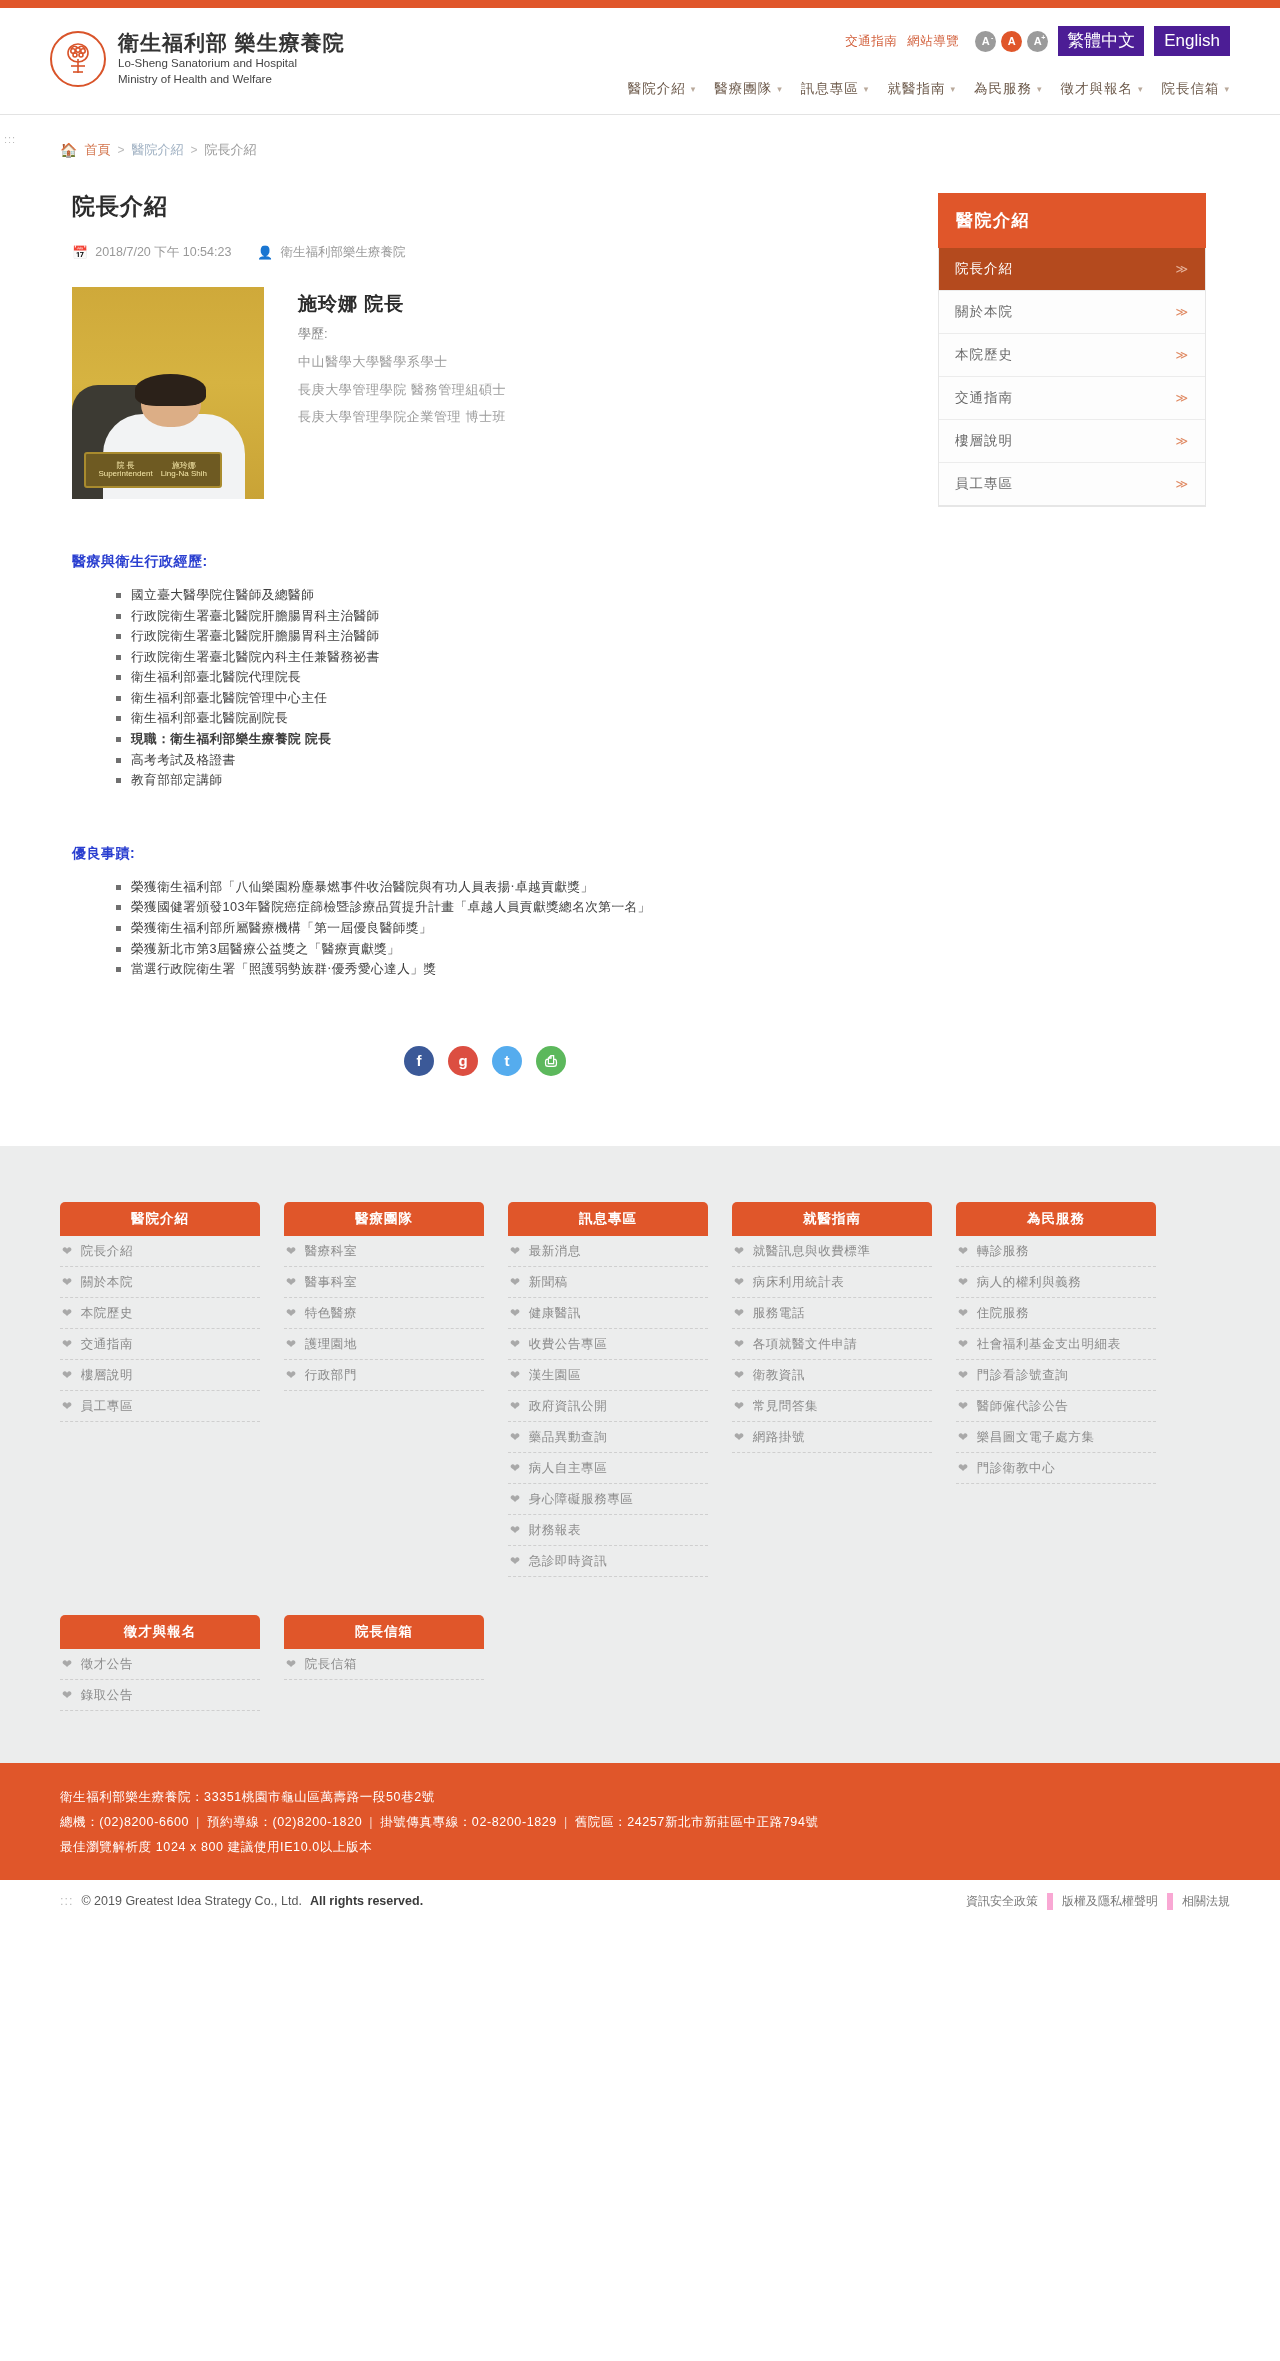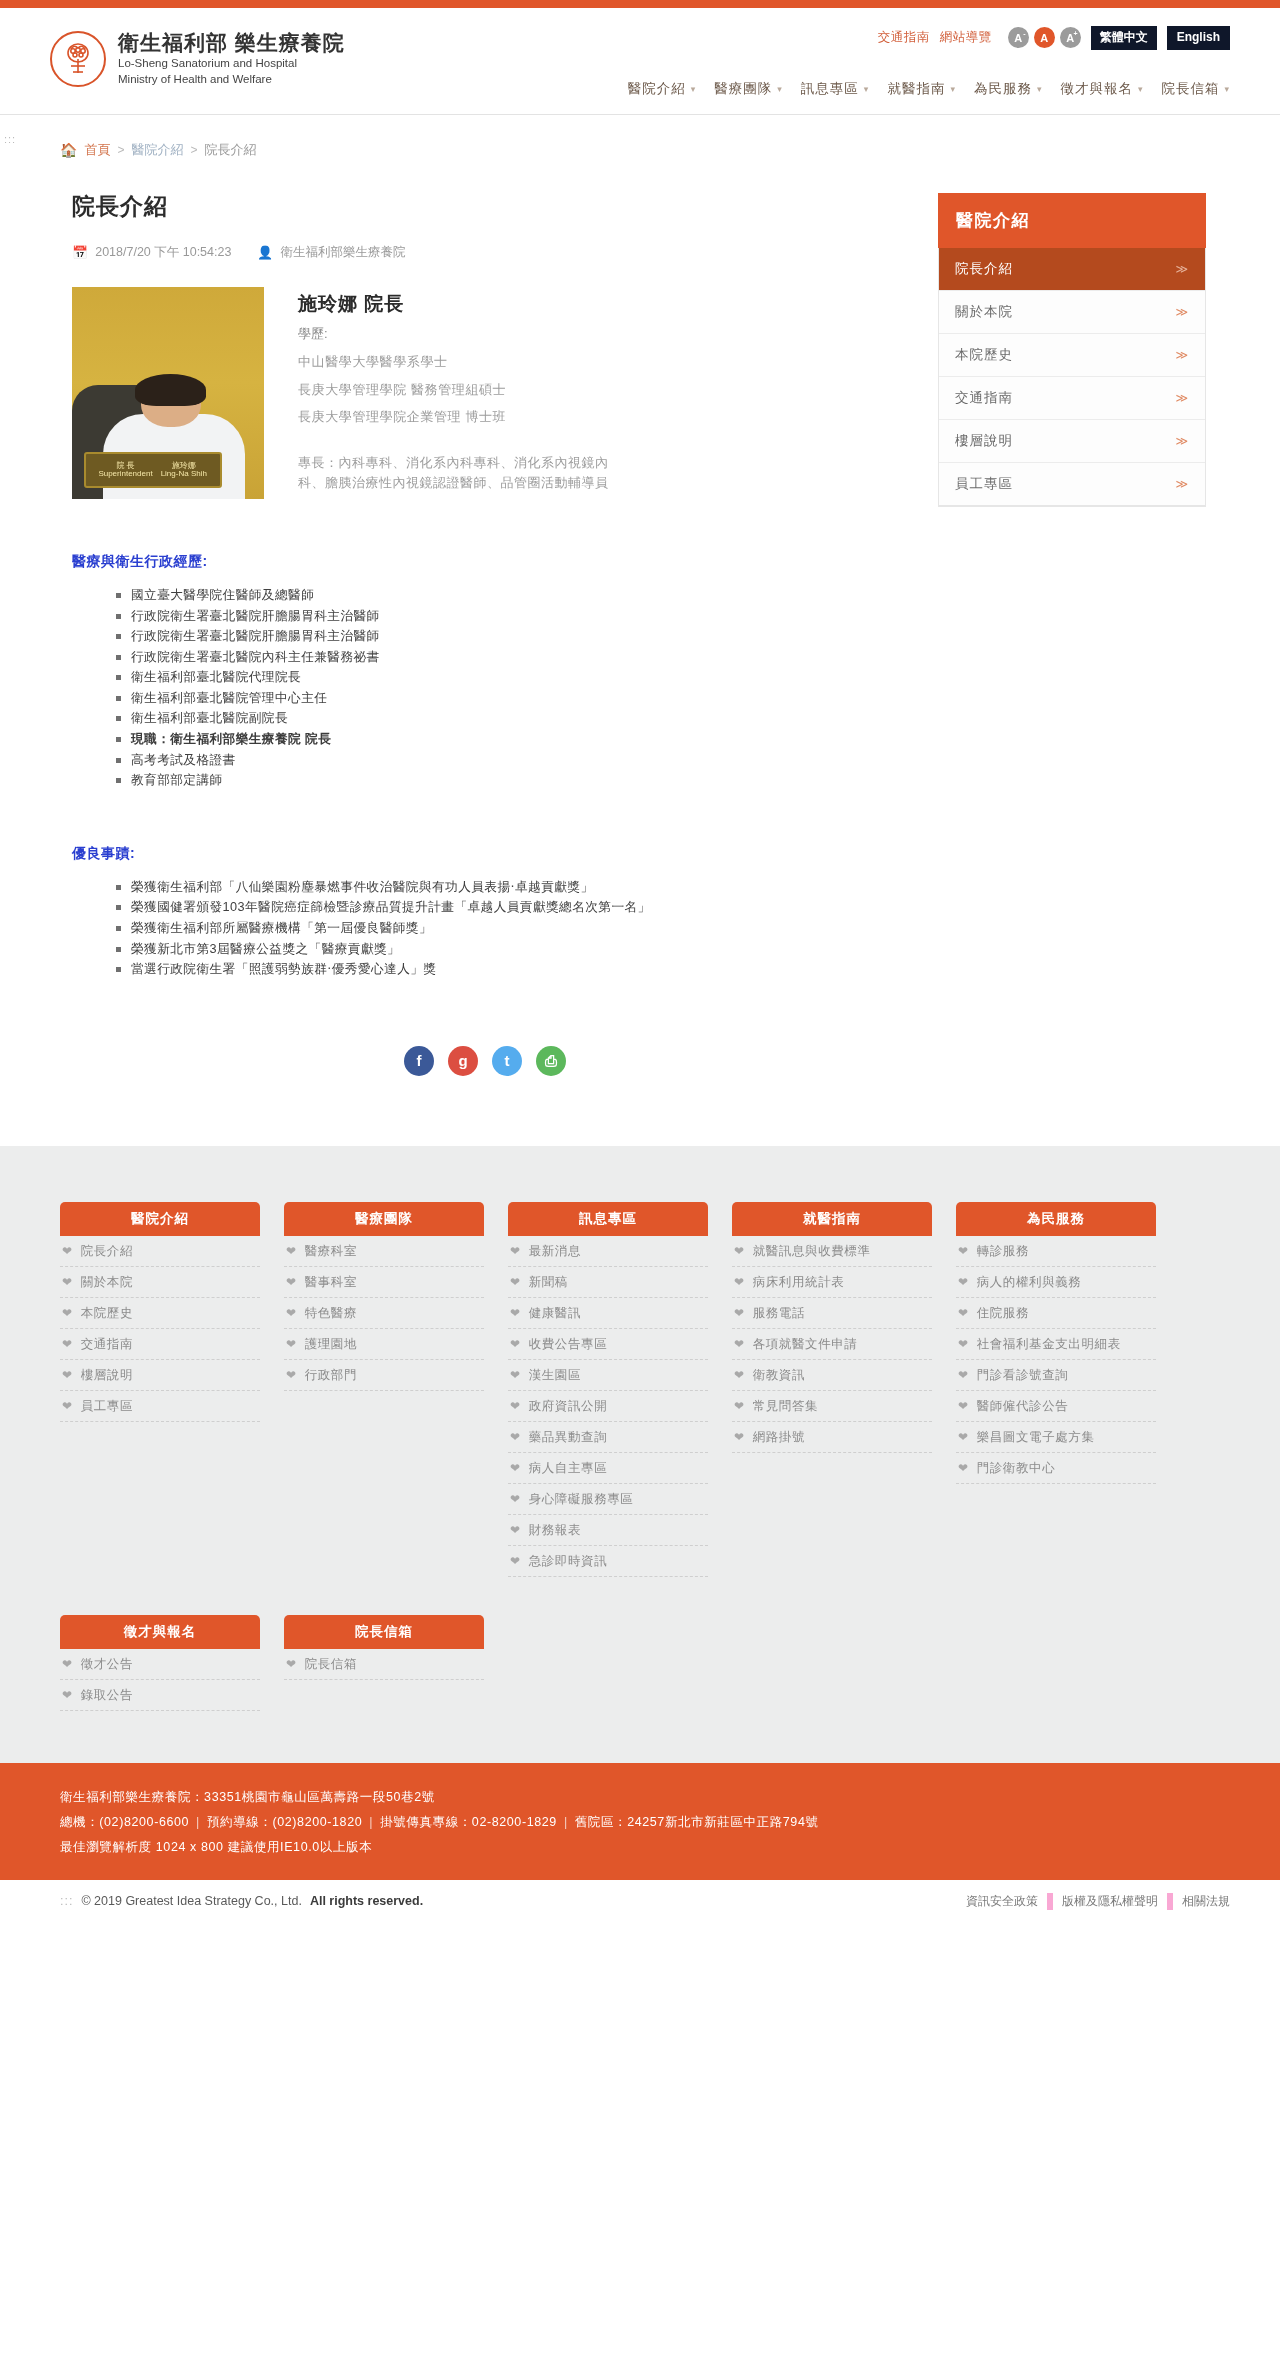--- a/index.html
+++ b/index.html
@@ -57,24 +57,23 @@
   .fs-btn {
     width: 21px; height: 21px; border-radius: 50%;
     background: #9b9b9b; color: #fff;
     font-size: 11px; font-weight: bold;
     display: flex; align-items: center; justify-content: center;
     position: relative;
   }
   .fs-btn.active { background: #e0562a; }
   .fs-btn sup { font-size: 7px; position: absolute; top: 3px; right: 3px; }
   .lang-btn {
-    background: #0f172a; color: #fff; font-size: 12px;
+    background: #4c1d95; color: #fff; font-size: 17px;
     padding: 4px 9px; text-decoration: none; line-height: 1.3;
     display:inline-block;
-    font-weight:bold;
   }
   .lang-btn.en { padding: 4px 10px; }
 
   
   .mainnav {
     position: absolute; right: 0; bottom: 16px;
     display: flex; align-items: center; gap: 18px;
   }
   .mainnav .navitem {
     font-size: 13.5px; color: #6b5849; text-decoration: none;
@@ -350,21 +349,20 @@
           </span>
         </div>
       </div>
 
       <div class="bio">
         <h2>施玲娜 院長</h2>
         <div class="lbl">學歷:</div>
         <div class="line">中山醫學大學醫學系學士</div>
         <div class="line">長庚大學管理學院 醫務管理組碩士</div>
         <div class="line">長庚大學管理學院企業管理 博士班</div>
-        <div class="spec">專長：內科專科、消化系內科專科、消化系內視鏡內科、膽胰治療性內視鏡認證醫師、品管圈活動輔導員</div>
       </div>
     </div>
 
     <div class="sect">
       <h3>醫療與衛生行政經歷:</h3>
       <ul>
         <li>國立臺大醫學院住醫師及總醫師</li>
         <li>行政院衛生署臺北醫院肝膽腸胃科主治醫師</li>
         <li>行政院衛生署臺北醫院肝膽腸胃科主治醫師</li>
         <li>行政院衛生署臺北醫院內科主任兼醫務祕書</li>

